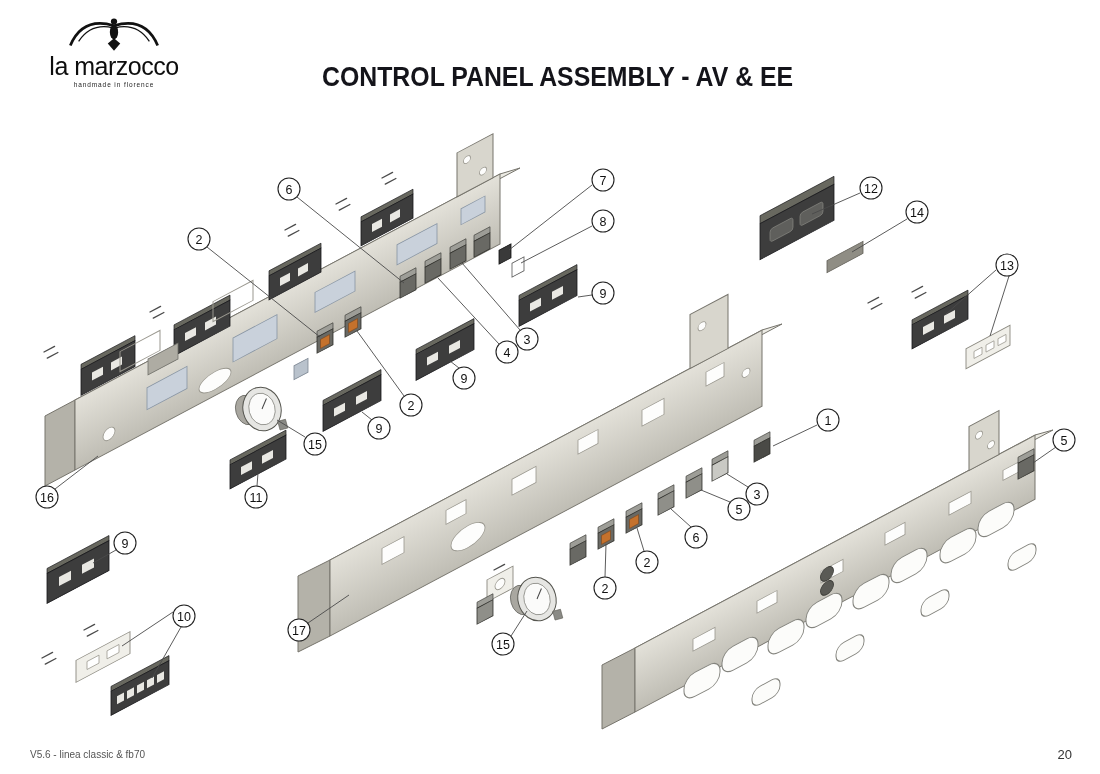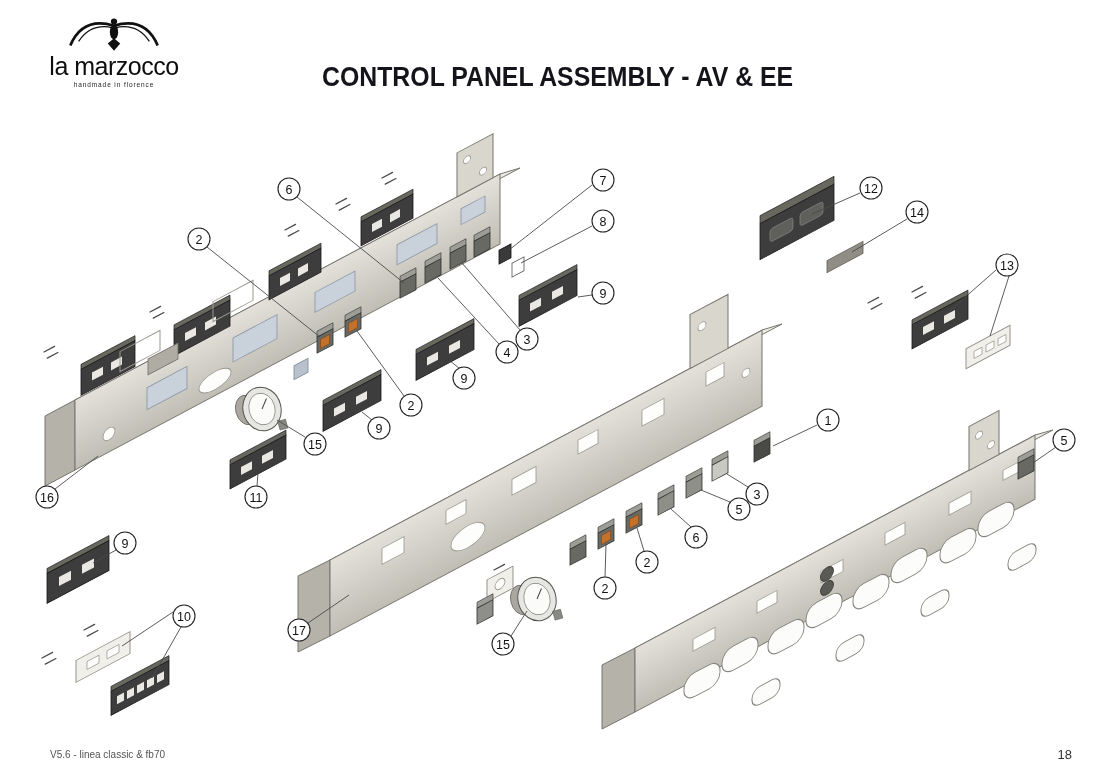--- a/index.html
+++ b/index.html
@@ -8,21 +8,21 @@
 
   
   .logo{position:absolute;left:38px;top:10px;width:152px;text-align:center;}
   .logo-mark{display:block;margin:0 auto;}
   .logo-text{font-size:25px;font-weight:normal;letter-spacing:-0.5px;color:#0d0d0d;line-height:1;}
   .logo-tag{font-size:6.5px;letter-spacing:0.9px;color:#1c1c1c;margin-top:2px;}
   .title{position:absolute;left:322px;top:62px;margin:0;font-size:27px;font-weight:700;color:#14141a;
          transform:scaleX(0.92);transform-origin:left center;white-space:nowrap;}
 
   
-  .foot-left{position:absolute;left:30px;bottom:14px;font-size:10px;color:#555;margin-left:20px;}
+  .foot-left{position:absolute;left:30px;bottom:14px;font-size:10px;color:#555;}
   .foot-page{position:absolute;right:28px;bottom:12px;font-size:13px;color:#333;}
 
   
   #diagram{position:absolute;left:0;top:0;}
   .face{fill:url(#gm);stroke:#76746c;stroke-width:1;}
   .flange{fill:#ecebe4;stroke:#76746c;stroke-width:1;}
   .endcap{fill:#b4b2a9;stroke:#76746c;stroke-width:1;}
   .tab{fill:#d8d6cd;stroke:#76746c;stroke-width:1;}
   .win{fill:#c9d1db;stroke:#8794a3;stroke-width:0.8;}
   .hole{fill:#fdfdfc;stroke:#98968d;stroke-width:0.8;}
@@ -548,16 +548,16 @@
         <path d="M44 32 L50 27 L56 32 L50 39 Z" fill="#111"></path>
       </svg>
       <div class="logo-text">la marzocco</div>
       <div class="logo-tag">handmade in florence</div>
     </div>
     <h1 class="title">CONTROL PANEL ASSEMBLY - AV &amp; EE</h1>
   </header>
 
   <footer>
     <span class="foot-left">V5.6 - linea classic &amp; fb70</span>
-    <span class="foot-page">18</span>
+    <span class="foot-page">20</span>
   </footer>
 
 </div>
 
 </body></html>

